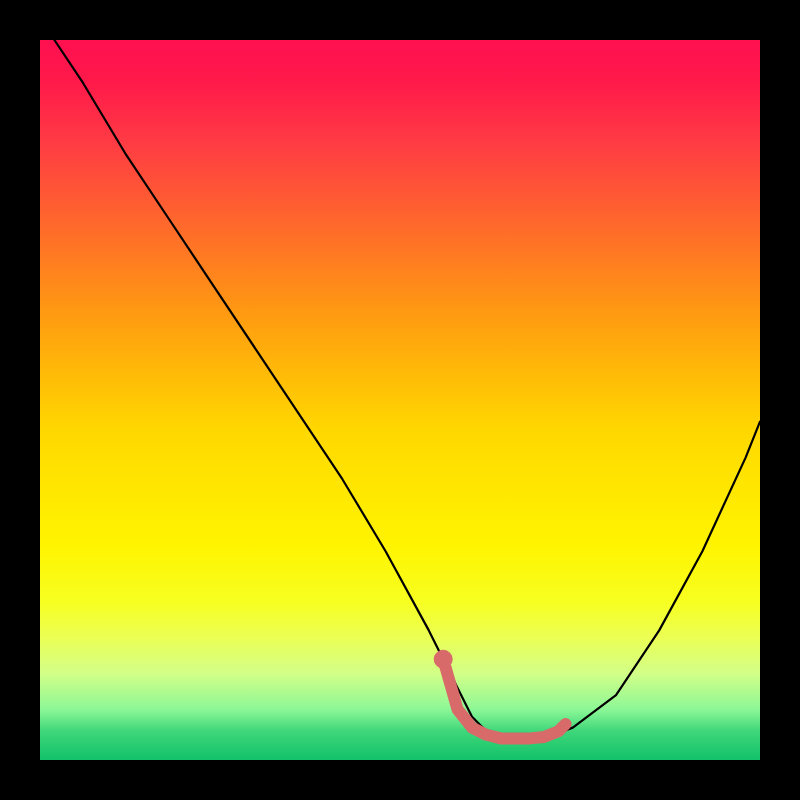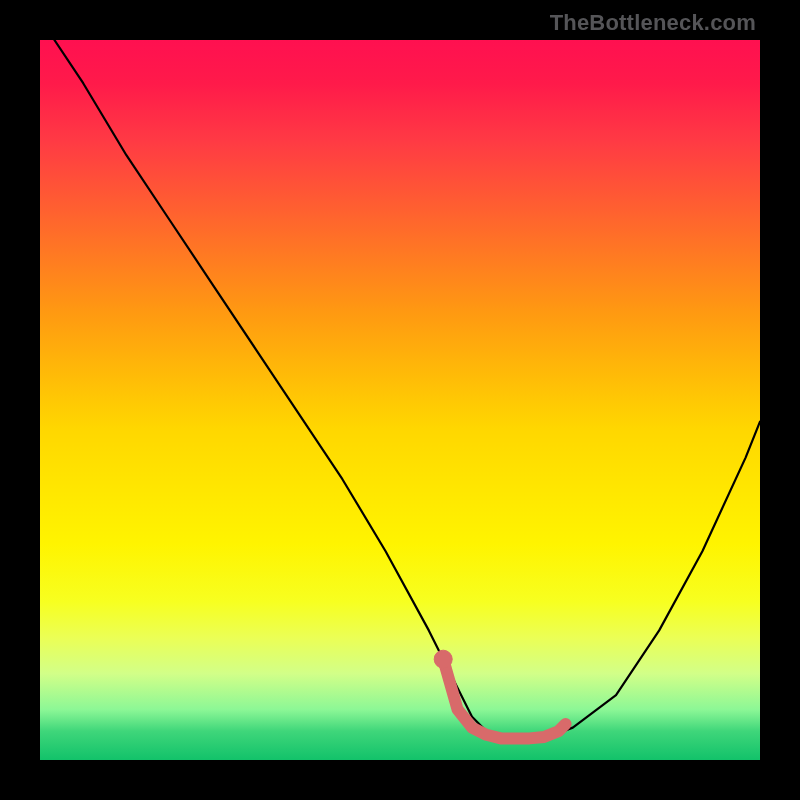--- a/index.html
+++ b/index.html
@@ -65,21 +65,20 @@
     font-weight: 600;
     letter-spacing: 0.2px;
     user-select: none;
   }
 </style>
 </head>
 <body>
 
 <div class="chart-container">
 
-  <div class="watermark">TheBottleneck.com</div>
 
   <div class="plot-area">
     <div class="gradient-bg"></div>
 
     <svg class="curve-svg" viewBox="0 0 720 720" preserveAspectRatio="none">
       <path id="curve-path" fill="none" stroke-width="2.2" stroke-linecap="round" stroke-linejoin="round" d="M14.40 0.00 L43.20 43.20 L86.40 115.20 L129.60 180.00 L172.80 244.80 L216.00 309.60 L259.20 374.40 L302.40 439.20 L345.60 511.20 L388.80 590.40 L403.20 619.20 L417.60 648.00 L432.00 676.80 L446.40 691.20 L460.80 698.40 L475.20 702.00 L489.60 702.00 L504.00 698.40 L532.80 687.60 L576.00 655.20 L619.20 590.40 L662.40 511.20 L705.60 417.60 L720.00 381.60" stroke="#000000"></path>
       <path id="highlight-path" fill="none" stroke-width="12" stroke-linecap="round" stroke-linejoin="round" d="M403.20 619.20 L417.60 669.60 L432.00 687.60 L446.40 694.80 L460.80 698.40 L475.20 698.40 L489.60 698.40 L504.00 696.96 L518.40 691.20 L525.60 684.00" stroke="#d86a6a"></path>
       <circle id="highlight-marker" r="9" cx="403.20" cy="619.20" fill="#d86a6a" stroke="#d86a6a"></circle>
     </svg>
   </div>

